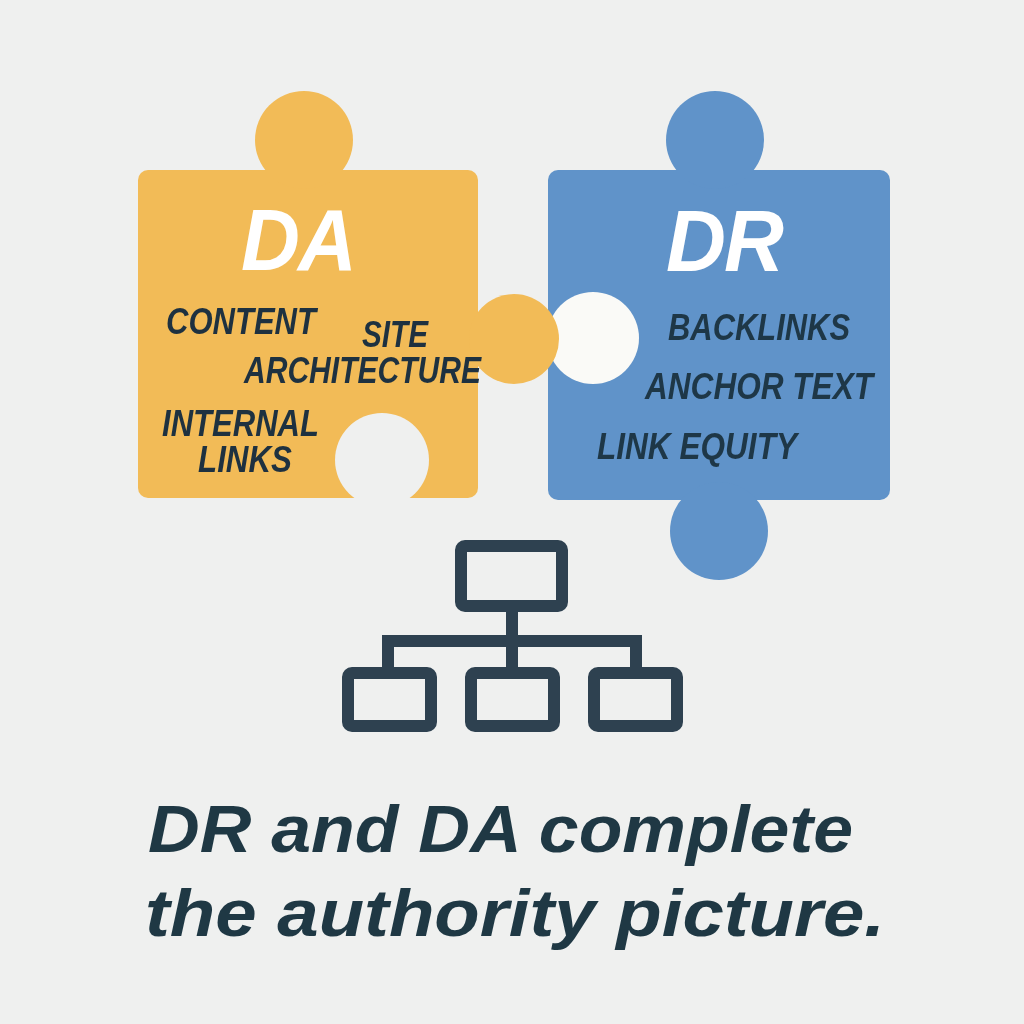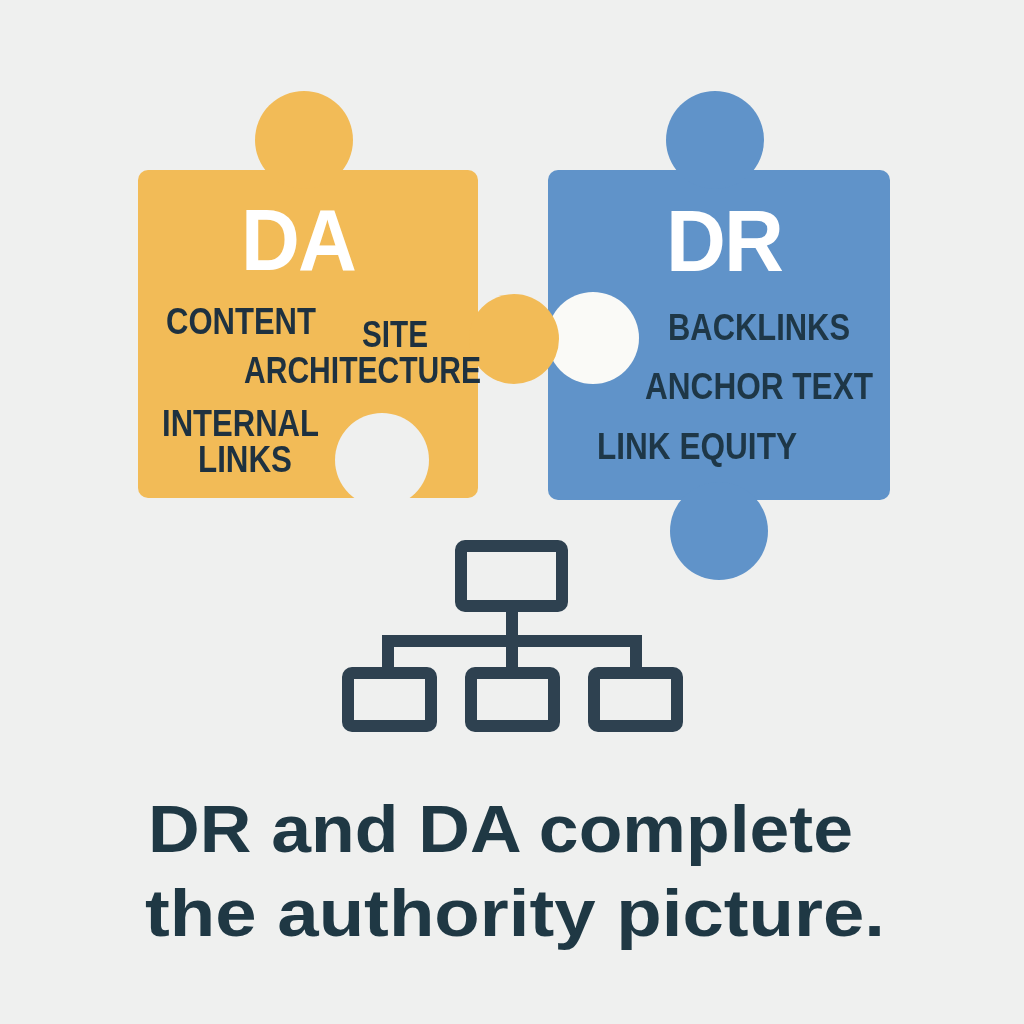--- a/index.html
+++ b/index.html
@@ -8,20 +8,21 @@
     width: 1024px;
     height: 1024px;
     overflow: hidden;
     background: #EFF0EF;
     font-family: "Liberation Sans", sans-serif;
   }
   .stage {
     position: relative;
     width: 1024px;
     height: 1024px;
+    font-style: italic;
   }
   svg { display: block; }
   .abbr-text {
     font-family: "Liberation Sans", sans-serif;
     font-weight: 800;
     font-size: 88px;
     letter-spacing: -2px;
   }
   .item-text {
     font-family: "Liberation Sans", sans-serif;

